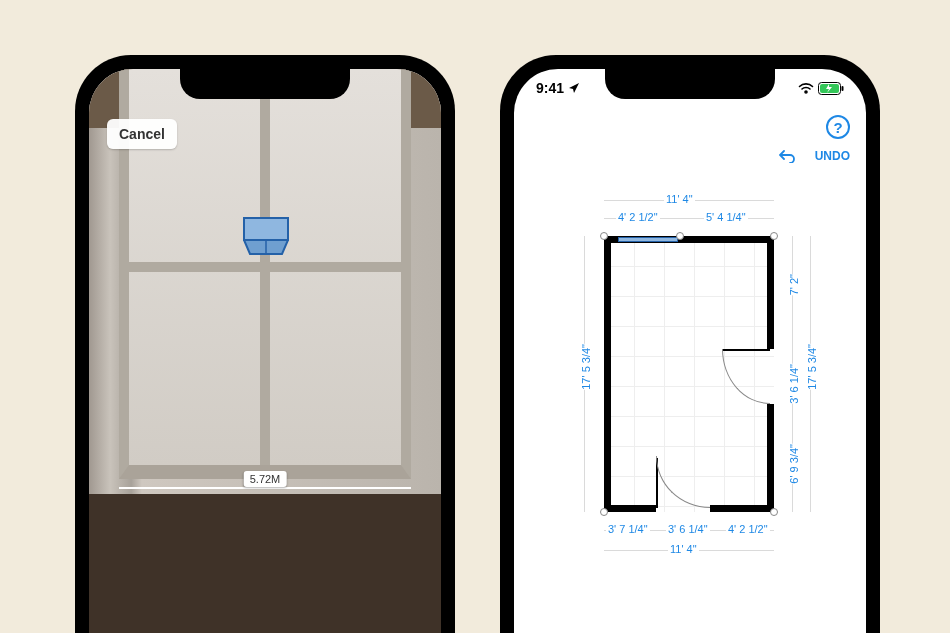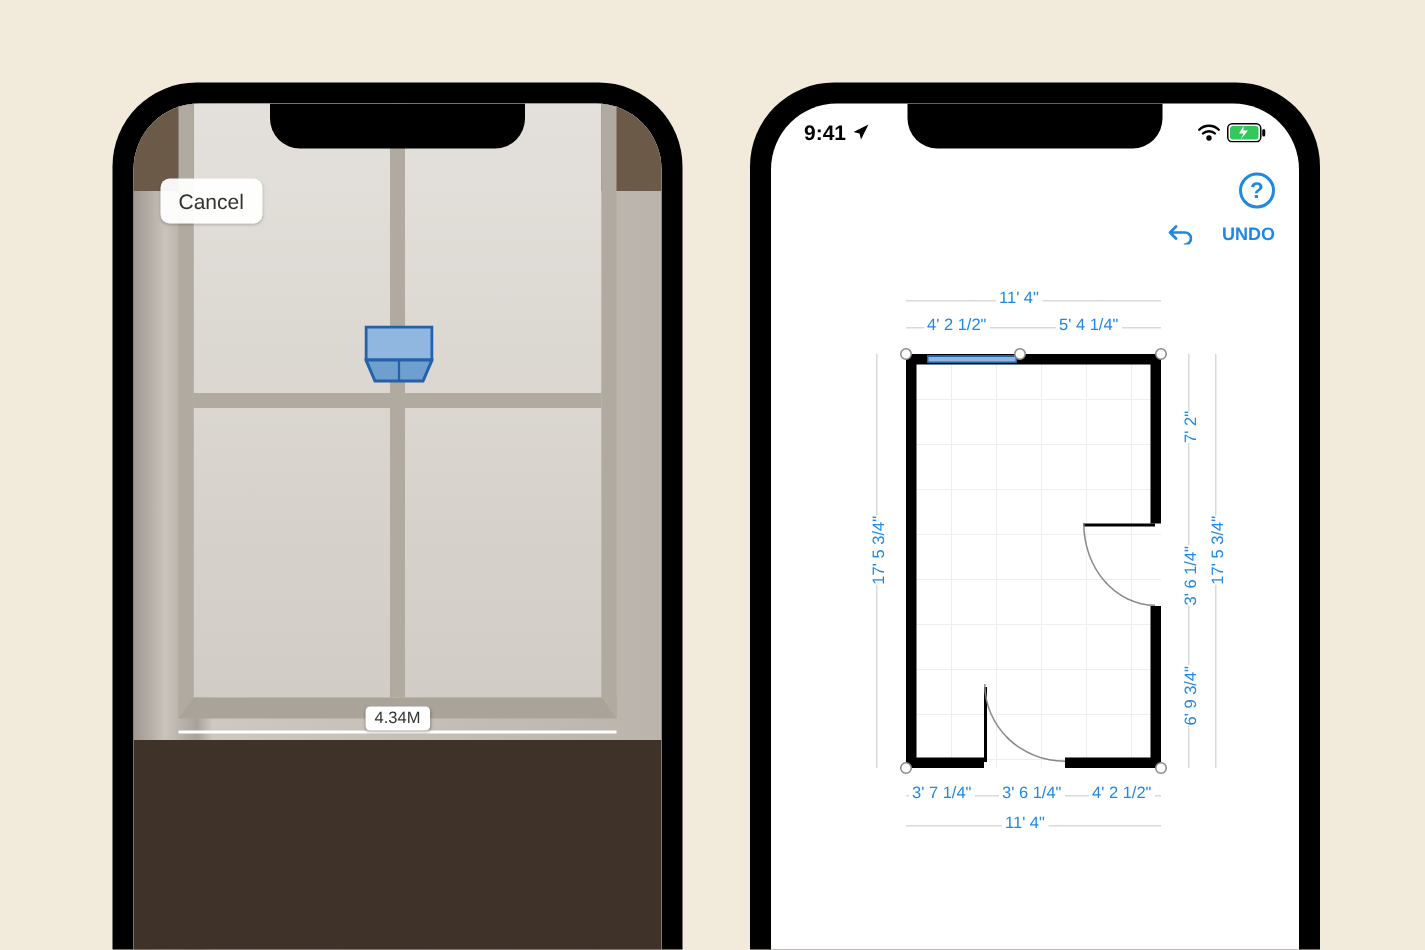--- a/index.html
+++ b/index.html
@@ -63,20 +63,21 @@
   .window-photo::after { top:50%; left:0; width:100%; height:10px; transform:translateY(-50%);}
 
   .cancel-btn {
     position: absolute; top: 50px; left: 18px;
     background: rgba(255,255,255,0.95);
     border-radius: 6px;
     padding: 7px 12px;
     font-size: 14px; color:#333;
     box-shadow: 0 1px 2px rgba(0,0,0,0.2);
     z-index: 60;
+    font-weight: bold;
   }
   .ar-marker {
     position:absolute; left:154px; top:148px;
     width:46px; height:40px;
     z-index:40;
   }
   .measure-tag {
     position:absolute; left:50%; top:402px; transform:translateX(-50%);
     background:#fff; border-radius:3px; padding:2px 6px;
     font-size:11px; color:#333; z-index:40;
@@ -160,21 +161,21 @@
     </div>
     <div class="cancel-btn">Cancel</div>
 
     <svg class="ar-marker" viewBox="0 0 46 40">
       <rect x="1" y="1" width="44" height="22" fill="#8fb7e0" stroke="#2461a8" stroke-width="2"></rect>
       <polygon points="1,23 45,23 39,37 7,37" fill="#6f9fd0" stroke="#2461a8" stroke-width="2"></polygon>
       <line x1="23" y1="23" x2="23" y2="37" stroke="#2461a8" stroke-width="1.5"></line>
     </svg>
 
     <div class="measure-line"></div>
-    <div class="measure-tag">4.34M</div>
+    <div class="measure-tag">5.72M</div>
 
   </div>
 </div>
 
 <div class="phone phone-right">
   <div class="screen">
     <div class="notch"></div>
 
     <div class="status-bar">
       <div class="sb-left">

